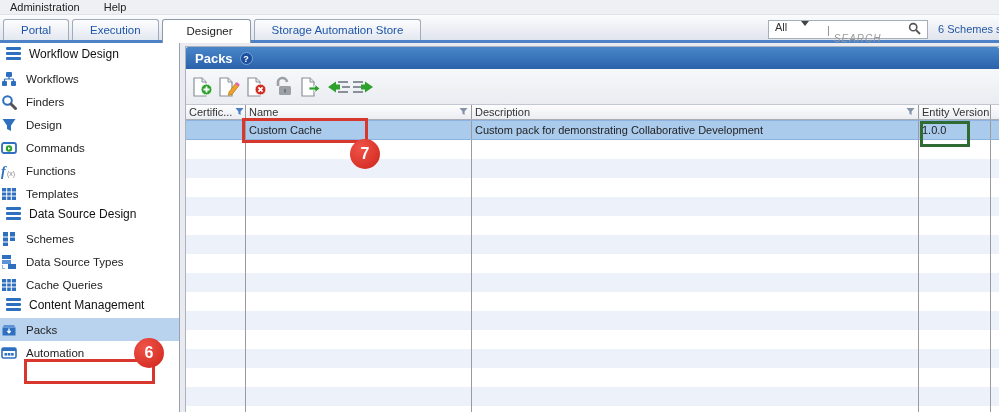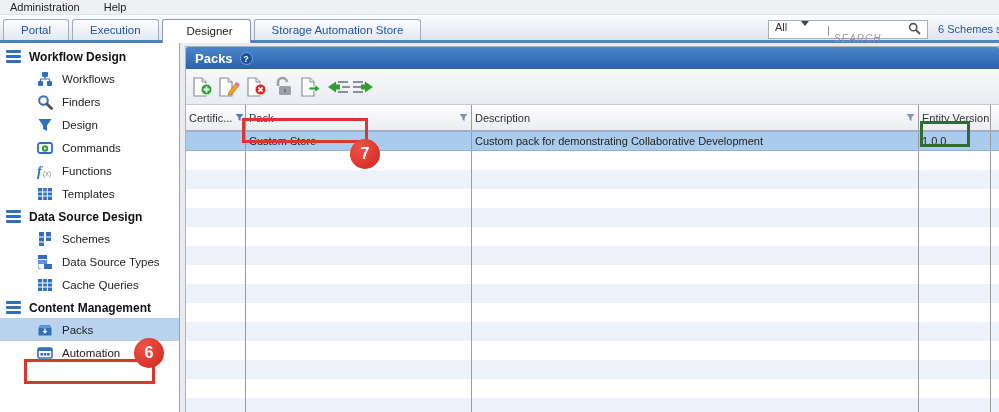--- a/index.html
+++ b/index.html
@@ -41,26 +41,26 @@
     font-family:"Liberation Sans", sans-serif; background:transparent;margin-top:17px; }
   #search-input::placeholder { color:#999; font-style:italic; letter-spacing:1px; }
   .mag-icon { margin-right:6px; }
   #status-text { position:absolute; left:938px; top:23px; width:70px;
     font-size:11px; color:#2457a5; white-space:nowrap; z-index:5; }
 
   
   #sidebar { position:absolute; left:0; top:43px; width:180px; height:369px;
     background:#fff; border-right:1px solid #98a2b0; font-size:11.5px;
     padding-top:2px; }
-  .side-section-header { display:flex; align-items:center; height:20px;
-    margin-top:2px; font-weight:bold; font-size:12px; color:#111; }
+  .side-section-header { display:flex; height:20px;
+    margin-top:2px; font-weight:normal; font-size:12px; color:#111; }
   .hamburger { width:15px; margin:0 8px 0 6px; display:inline-block; }
   .hamburger span { display:block; height:3px; background:#2f6fc0;
     border-radius:1px; margin-bottom:2px; }
-  .side-item { display:flex; align-items:center; height:23px; padding-left:36px;
+  .side-item { display:flex; align-items:center; height:23px; 
     color:#222; }
   .side-item.selected { background:#b9d3ef; }
   .side-icon { width:18px; height:16px; margin-right:8px; display:inline-flex;
     align-items:center; justify-content:center; flex:0 0 18px; }
 
   
   #panel { position:absolute; left:185px; top:46px; width:814px; height:366px;
     background:#fff; border-left:1px solid #aab2be; border-top:1px solid #aab2be; }
   #panel-header { height:22px; background:linear-gradient(#4886c9,#2b62ab);
     border-radius:2px 2px 0 0; display:flex; align-items:center;
@@ -70,21 +70,21 @@
     background:#1b4f9f; border:1px solid #7aa4d6; color:#fff; font-size:9px;
     font-weight:bold; text-align:center; line-height:12px; }
 
   #toolbar { height:36px; background:linear-gradient(#f7f8fa,#e9ecf1);
     border-bottom:1px solid #c3c8d0; display:flex; align-items:center;
     padding:0 2px; }
   .tool-btn { width:27px; height:26px; display:flex; align-items:center;
     justify-content:center; }
 
   
-  #table-header { height:26px; display:flex;
+  #table-header { height:15px; display:flex;
     background:linear-gradient(#fdfdfe,#ebedf2);
     border-bottom:1px solid #a9aeb6; font-size:11px; color:#333; }
   .hcell { display:flex; align-items:center; padding-left:3px;
     border-right:1px solid #9b9b9b; overflow:hidden; white-space:nowrap; }
   .hcell .spacer { flex:1; }
   .funnel { margin:0 3px; flex:0 0 auto; }
 
   .trow { height:19px; display:flex; font-size:11px; color:#222; }
   .trow .cell { border-right:1px solid #9b9b9b; overflow:hidden;
     white-space:nowrap; padding-left:3px; display:flex; align-items:center; }
@@ -337,21 +337,21 @@
       <div class="hcell cw1">
         <span>Certific...</span>
         <span class="funnel">
           <svg width="9" height="9" viewBox="0 0 9 9">
               <path d="M0.5 1h8L5.6 4.6V8L3.4 6.8V4.6z" fill="#4a7fc8"></path>
             </svg>
         </span>
 
       </div>
       <div class="hcell cw2">
-        <span>Pack</span>
+        <span>Name</span>
         <span class="spacer"></span>
         <span class="funnel">
           <svg width="9" height="9" viewBox="0 0 9 9">
               <path d="M0.5 1h8L5.6 4.6V8L3.4 6.8V4.6z" fill="#8593a8"></path>
             </svg>
         </span>
       </div>
       <div class="hcell cw3">
         <span>Description</span>
         <span class="spacer"></span>
@@ -365,21 +365,21 @@
         <span>Entity Version</span>
         <span class="spacer"></span>
 
       </div>
       <div class="hcell cw5"></div>
     </div>
 
     <div id="table-body">
       <div class="trow selected">
         <div class="cell cw1"></div>
-        <div class="cell cw2">Custom Store</div>
+        <div class="cell cw2">Custom Cache</div>
         <div class="cell cw3">Custom pack for demonstrating Collaborative Development</div>
         <div class="cell cw4">1.0.0</div>
         <div class="cell cw5"></div>
       </div>
 
     <div class="trow">
           <div class="cell cw1"></div>
           <div class="cell cw2"></div>
           <div class="cell cw3"></div>
           <div class="cell cw4"></div>

